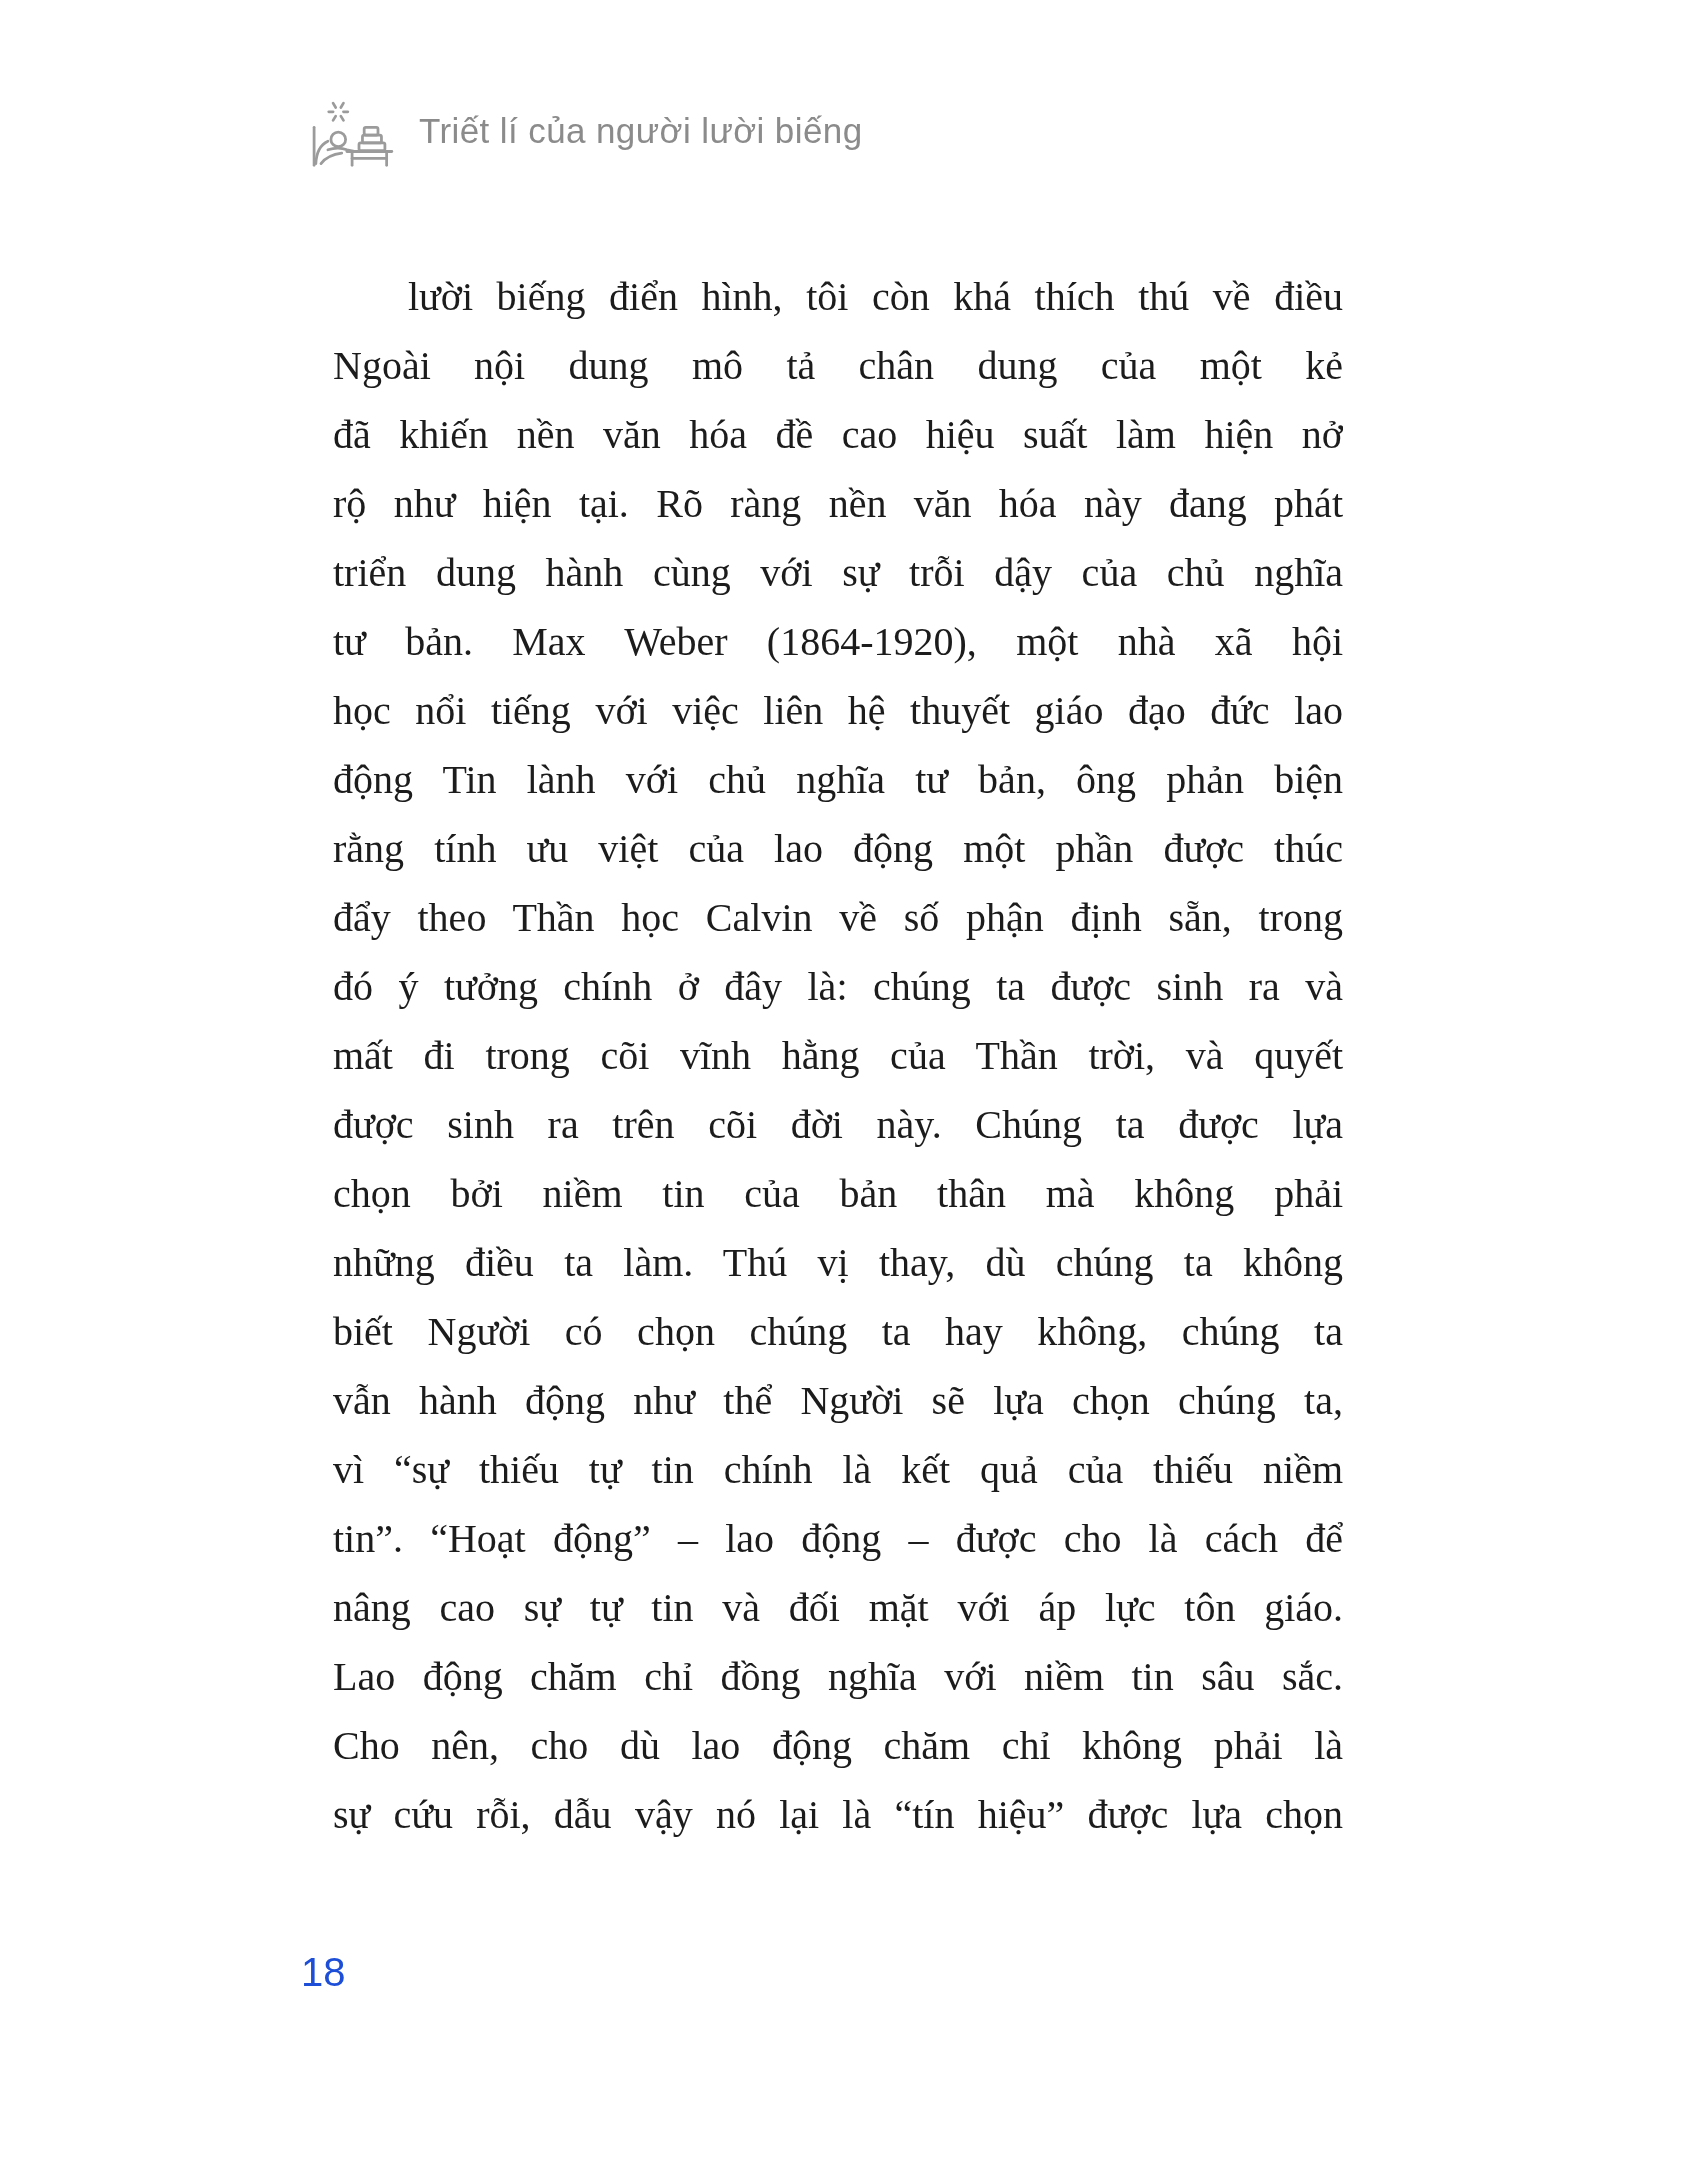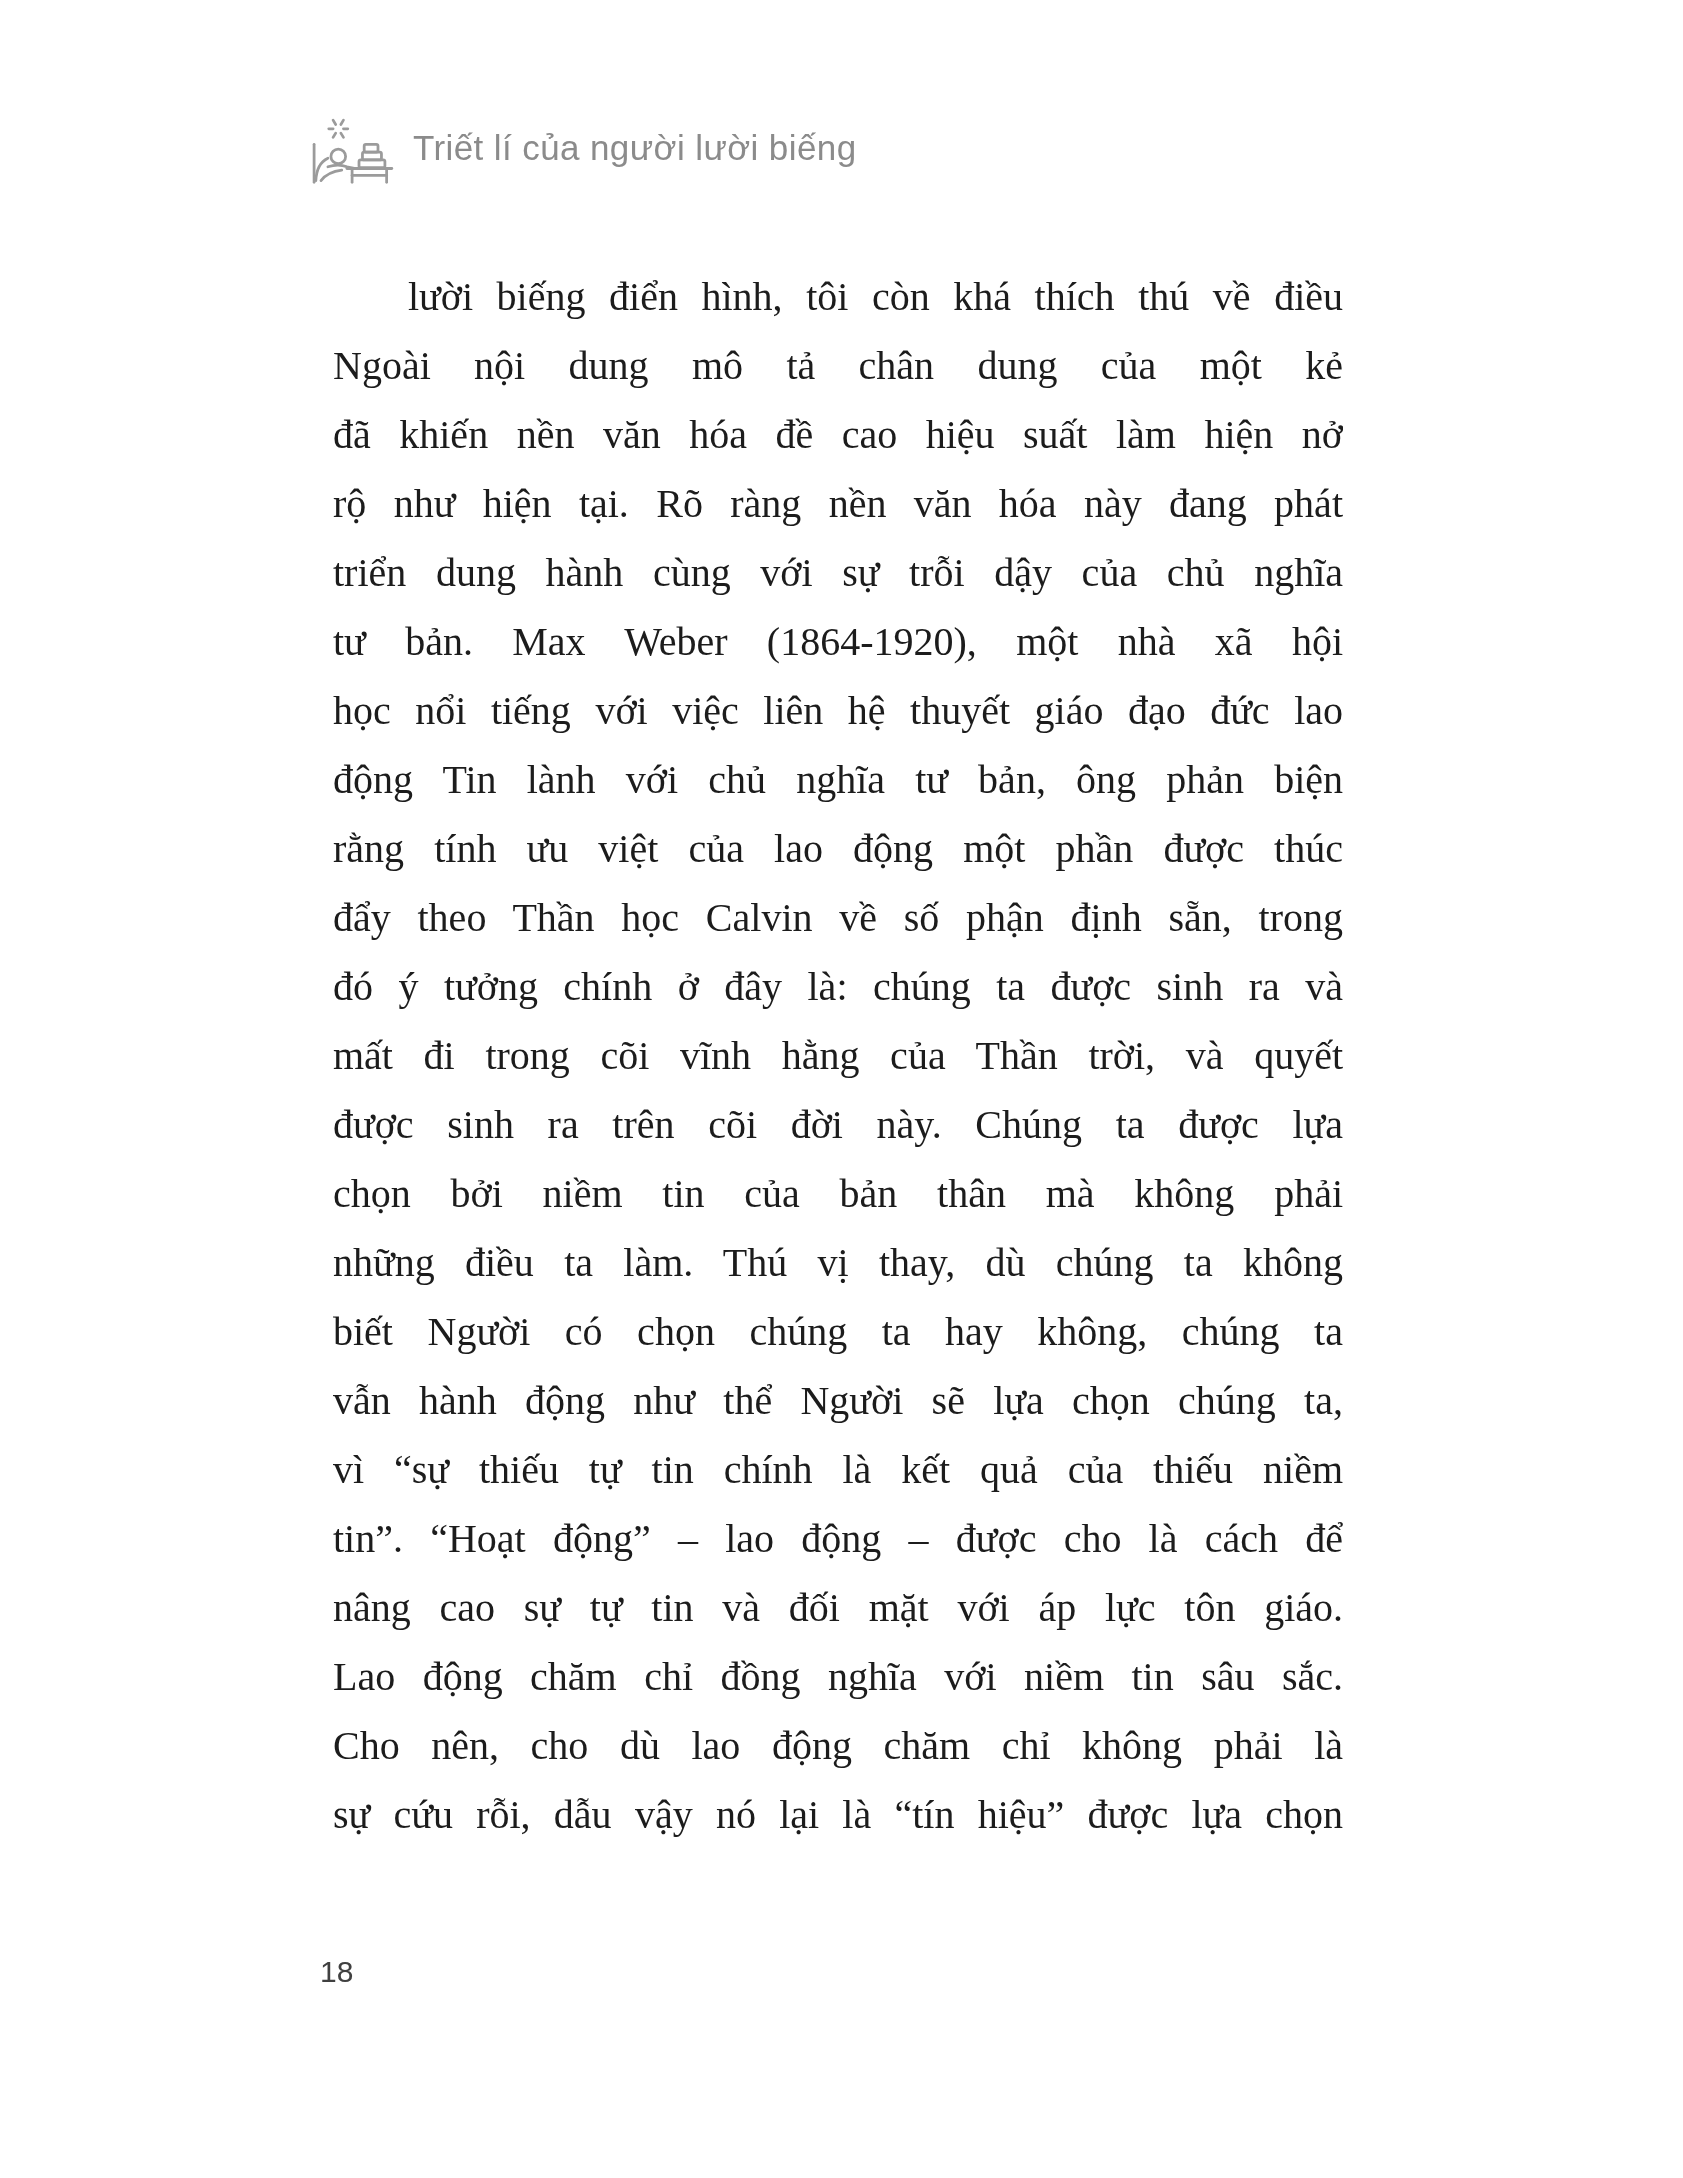--- a/index.html
+++ b/index.html
@@ -13,25 +13,25 @@
     height: 2178px;
     margin: 0 auto;
     background: #ffffff;
     overflow: hidden;
   }
 
   
   .running-header {
     position: absolute;
     left: 302px;
-    top: 112px;
+    top: 95px;
     height: 75px;
     display: flex;
     align-items: center;
-    gap: 16px;
+    gap: 22px;
   }
   .header-icon {
     width: 95px;
     height: 71px;
     flex: 0 0 auto;
   }
   .header-title {
     font-family: "Liberation Sans", "DejaVu Sans", sans-serif;
     font-size: 35px;
     font-weight: 400;
@@ -58,25 +58,25 @@
     height: 69px;
     overflow: hidden;
   }
   .text-line:first-child {
     text-indent: 75px;
   }
 
   
   .page-number {
     position: absolute;
-    left: 320px;
+    left: 301px;
     top: 1952px;
     font-family: "Liberation Sans", "DejaVu Sans", sans-serif;
-    font-size: 30px;
-    color: #404040;
+    font-size: 40px;
+    color: #1d4ed8;
     line-height: 40px;
   }
 </style>
 </head>
 <body>
 
 <div class="page">
 
   <div class="running-header">
     <svg class="header-icon" viewBox="0 0 110 80" fill="none" stroke="#9b9b9b" stroke-width="3.2" stroke-linecap="round" stroke-linejoin="round">

